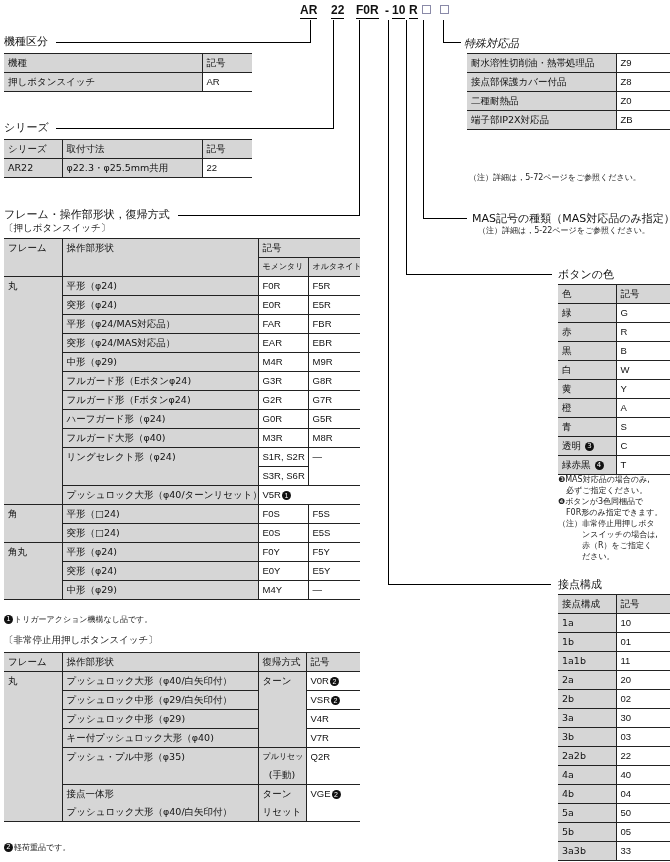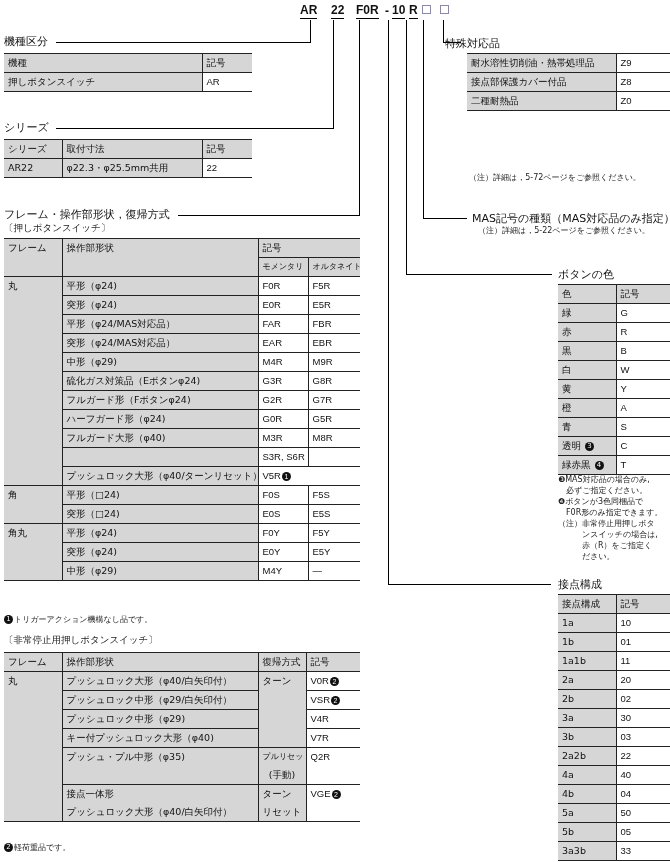--- a/index.html
+++ b/index.html
@@ -151,41 +151,47 @@
     <td class="w">EBR</td>
   </tr>
   <tr>
     <td class="g vr nb"></td>
     <td class="g vr">中形（φ29)</td>
     <td class="w vr">M4R</td>
     <td class="w">M9R</td>
   </tr>
   <tr>
     <td class="g vr nb"></td>
-    <td class="g vr">硫化ガス対策品（Eボタンφ24)</td>
+    <td class="g vr">フルガード形（Eボタンφ24)</td>
     <td class="w vr">G3R</td>
     <td class="w">G8R</td>
   </tr>
   <tr>
     <td class="g vr nb"></td>
     <td class="g vr">フルガード形（Fボタンφ24)</td>
     <td class="w vr">G2R</td>
     <td class="w">G7R</td>
   </tr>
   <tr>
     <td class="g vr nb"></td>
     <td class="g vr">ハーフガード形（φ24)</td>
     <td class="w vr">G0R</td>
     <td class="w">G5R</td>
   </tr>
   <tr>
     <td class="g vr nb"></td>
     <td class="g vr">フルガード大形（φ40)</td>
     <td class="w vr">M3R</td>
     <td class="w">M8R</td>
+  </tr>
+  <tr>
+    <td class="g vr nb"></td>
+    <td class="g vr nb">リングセレクト形（φ24)</td>
+    <td class="w vr">S1R, S2R</td>
+    <td class="w nb">—</td>
   </tr>
   <tr>
     <td class="g vr nb"></td>
     <td class="g vr"></td>
     <td class="w vr">S3R, S6R</td>
     <td class="w"></td>
   </tr>
   <tr>
     <td class="g vr"></td>
     <td class="g vr">プッシュロック大形（φ40/ターンリセット）</td>
@@ -287,38 +293,42 @@
   <tr>
     <td class="g vr"></td>
     <td class="g vr">プッシュロック大形（φ40/白矢印付）</td>
     <td class="g vr">リセット</td>
     <td class="w"></td>
   </tr>
 </tbody>
   </table>
 <div class="note" style="left:4px;top:842px;"><span class="mark" style="margin:0 1px 0 0;">2</span><span>軽荷重品です。</span></div>
 
-<div class="sec-title" style="left:445px;top:36px;">特殊対応品</div>
+<div class="sec-title" style="left:464px;top:36px;font-style:italic;">特殊対応品</div>
 <table style="left:467px;top:53px;width:203px;">
   <colgroup>
       <col style="width:149px">
       <col style="width:54px">
     </colgroup>
   <tbody>
   <tr>
         <td class="g vr">耐水溶性切削油・熱帯処理品</td>
         <td class="w">Z9</td>
       </tr>
   <tr>
         <td class="g vr">接点部保護カバー付品</td>
         <td class="w">Z8</td>
       </tr>
   <tr>
         <td class="g vr">二種耐熱品</td>
         <td class="w">Z0</td>
+      </tr>
+  <tr>
+        <td class="g vr">端子部IP2X対応品</td>
+        <td class="w">ZB</td>
       </tr>
 </tbody>
   </table>
 <div class="note" style="left:469px;top:172px;">（注）詳細は，5-72ページをご参照ください。</div>
 
 <div class="sec-title" style="left:472px;top:211px;font-size:11px;">MAS記号の種類（MAS対応品のみ指定）</div>
 <div class="note" style="left:478px;top:225px;">（注）詳細は，5-22ページをご参照ください。</div>
 
 <div class="sec-title" style="left:558px;top:267px;">ボタンの色</div>
 <table style="left:558px;top:284px;width:112px;">

